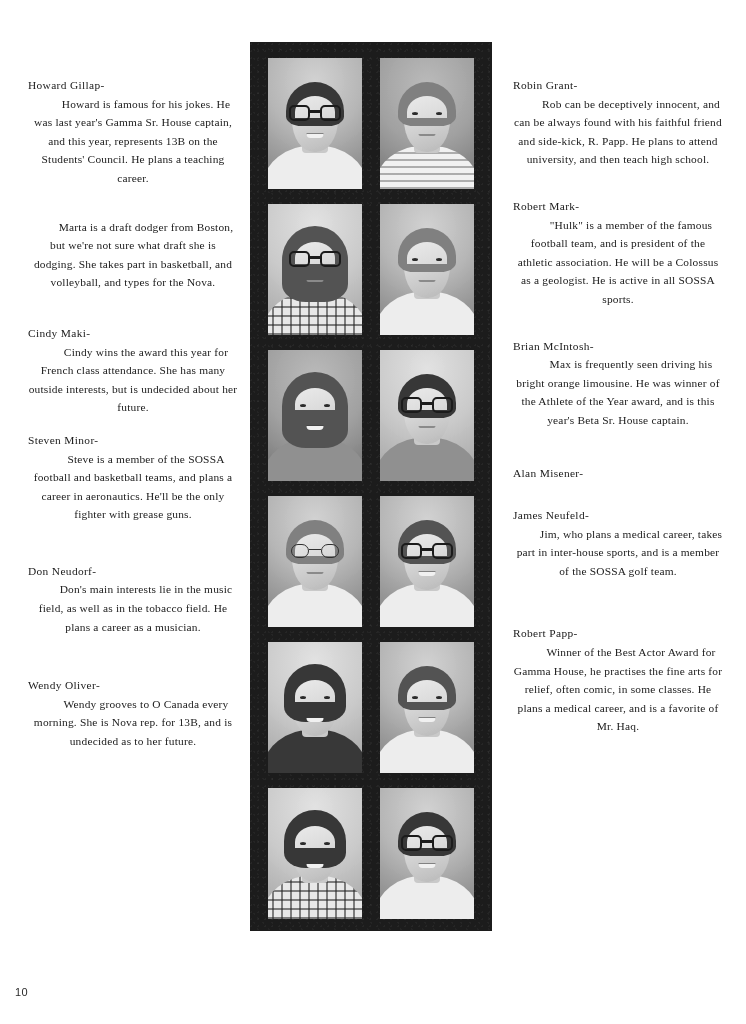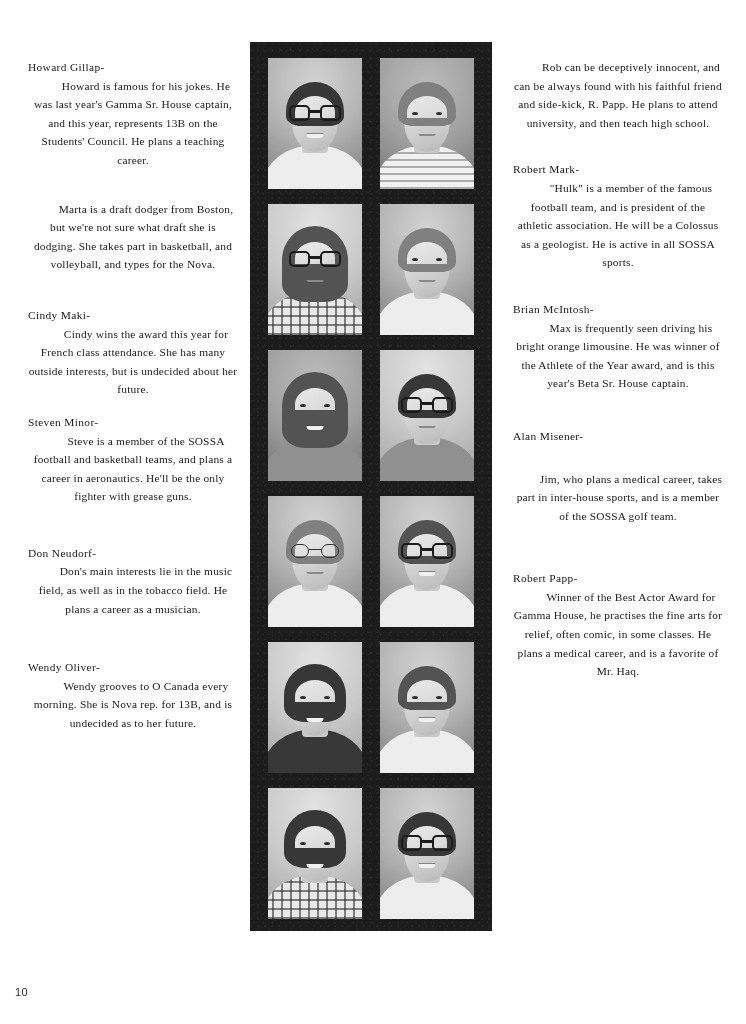--- a/index.html
+++ b/index.html
@@ -18,21 +18,21 @@
 
   .page {
     position: absolute;
     inset: 0;
     background: #ffffff;
   }
 
   
   .col {
     position: absolute;
-    top: 58px;
+    top: 76px;
     width: 210px;
   }
   .col-left  { left: 28px; }
   .col-right { left: 513px; }
 
   .entry {
     margin-bottom: 28px;
   }
   .entry-name {
     font-size: 11.4px;
@@ -492,38 +492,40 @@
           <div class="mouth"></div>
         </div>
       </div>
     </div>
 
   </div>
 
   <div class="col col-right">
 
     <div class="entry">
+      <div class="entry-name">Robin Grant-</div>
       <div class="entry-body">Rob can be deceptively innocent, and can be always found with his faithful friend and side-kick, R. Papp.  He plans to attend university, and then teach high school.</div>
     </div>
 
     <div class="entry">
       <div class="entry-name">Robert Mark-</div>
       <div class="entry-body">"Hulk" is a member of the famous football team, and is president of the athletic association.  He will be a Colossus as a geologist.  He is active in all SOSSA sports.</div>
     </div>
 
     <div class="entry">
       <div class="entry-name">Brian McIntosh-</div>
       <div class="entry-body">Max is frequently seen driving his bright orange limousine.  He was winner of the Athlete of the Year award, and is this year's Beta Sr. House captain.</div>
     </div>
 
     <div class="entry">
       <div class="entry-name">Alan Misener-</div>
     </div>
 
     <div class="entry">
+      <div class="entry-name">James Neufeld-</div>
       <div class="entry-body">Jim, who plans a medical career, takes part in inter-house sports, and is a member of the SOSSA golf team.</div>
     </div>
 
     <div class="entry">
       <div class="entry-name">Robert Papp-</div>
       <div class="entry-body">Winner of the Best Actor Award for Gamma House, he practises the fine arts for relief, often comic, in some classes. He plans a medical career, and is a favorite of Mr. Haq.</div>
     </div>
 
   </div>
 

